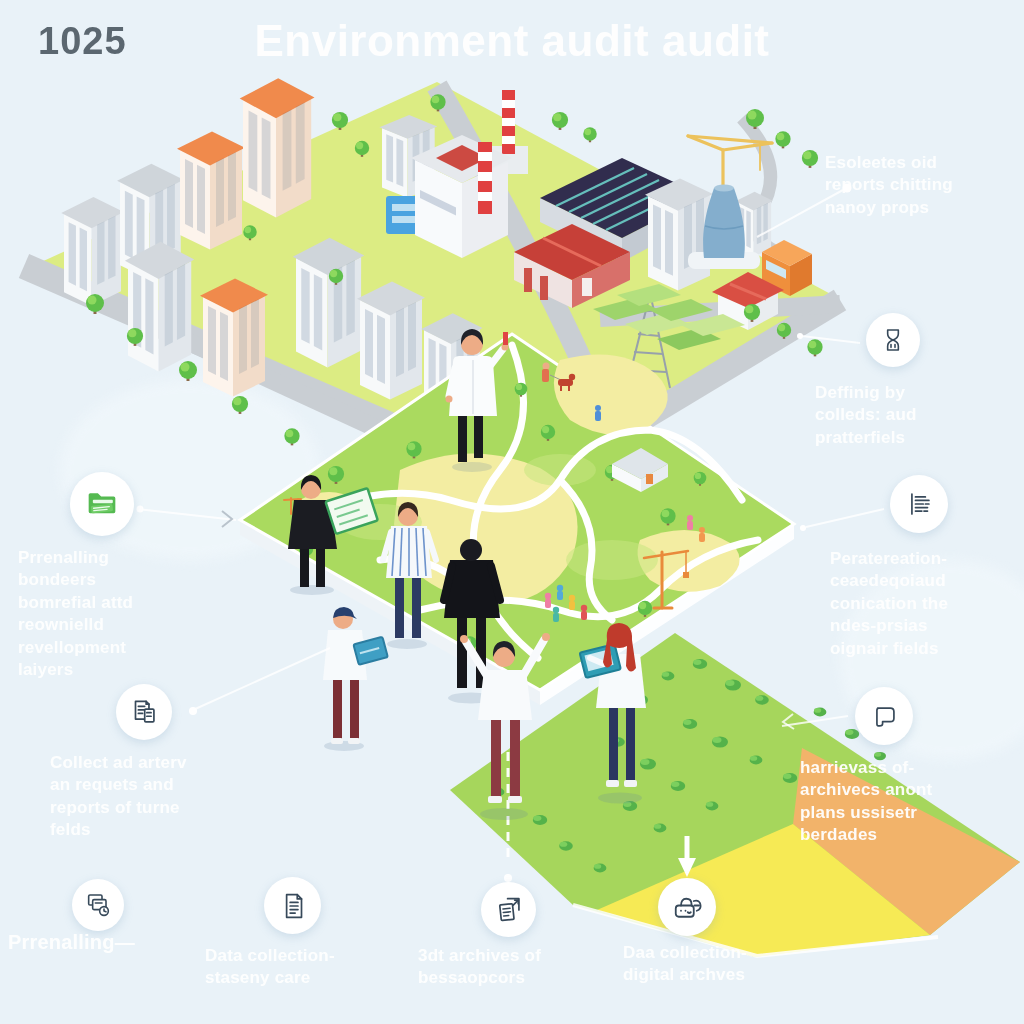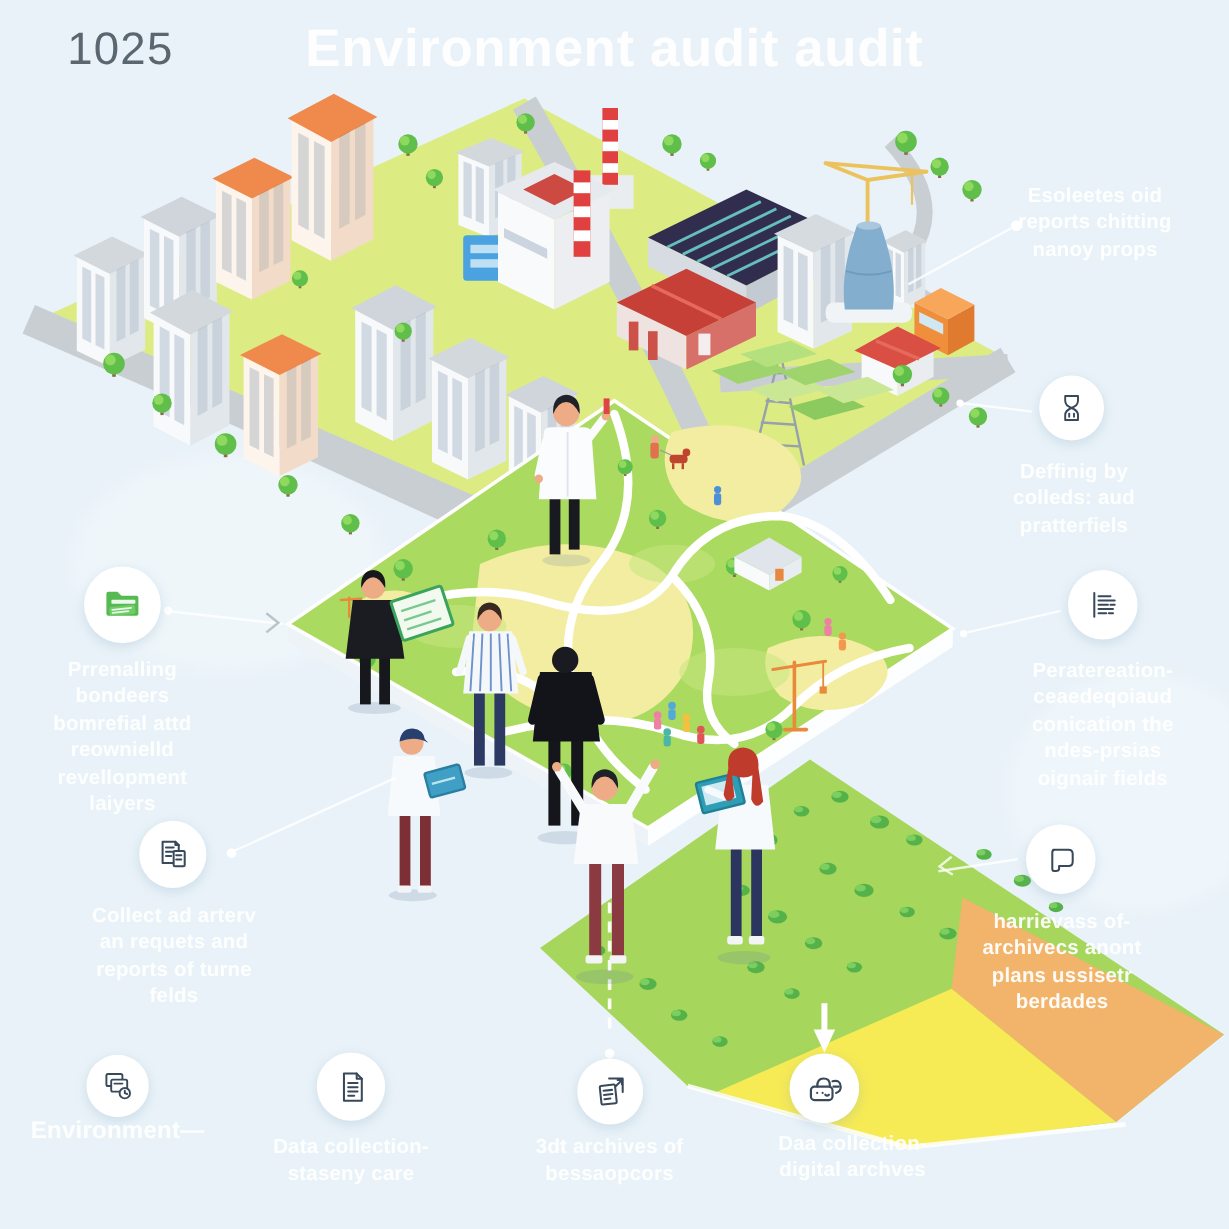--- a/index.html
+++ b/index.html
@@ -3,37 +3,37 @@
 <meta charset="utf-8">
 <style>
   html,body{margin:0;padding:0}
   body{
     width:1024px;height:1024px;position:relative;overflow:hidden;
     background:var(--background,#e9f2f8);
     font-family:"Liberation Sans",sans-serif;
   }
   .bg-blob{position:absolute;border-radius:50%;background:#f4fafd;opacity:.5;filter:blur(6px)}
   .page-number{
-    position:absolute;top:20px;left:56px;font-size:38px;font-weight:400;
+    position:absolute;top:20px;left:38px;font-size:38px;font-weight:700;
     color:var(--number,#5b6770);letter-spacing:1px;text-align:center;
   }
   .page-title{
     position:absolute;top:16px;left:0;width:100%;text-align:center;
     font-size:44px;font-weight:800;color:var(--title,#fff);letter-spacing:.5px;opacity:.96;
   }
   #illustration{position:absolute;left:0;top:0;width:1024px;height:1024px}
   .co-circle{
     position:absolute;background:var(--circle,#fff);border-radius:50%;
     display:flex;align-items:center;justify-content:center;
     box-shadow:0 3px 10px rgba(130,165,195,.28);
   }
   .co-circle svg{stroke:var(--icon-stroke,#37495a);fill:none;stroke-width:2.4;
     stroke-linecap:round;stroke-linejoin:round}
   .co-label{
-    position:absolute;color:var(--label,#fff);font-weight:700;text-align:center;
+    position:absolute;color:var(--label,#fff);font-weight:700;text-align:left;
     white-space:pre-line;line-height:1.32;font-size:17px;letter-spacing:.2px;opacity:.95;
   }
   .co-label.big{font-size:20px}
 </style>
 </head>
 <body>
 
 <div class="bg-blob" style="left:60px;top:380px;width:260px;height:180px"></div>
 <div class="bg-blob" style="left:840px;top:560px;width:220px;height:200px"></div>
 
@@ -548,21 +548,21 @@
 
 <div class="co-circle" style="left:72px;top:879px;width:52px;height:52px">
   <svg width="32" height="32" viewBox="0 0 48 48">
     <rect x="10" y="9" width="20" height="15" rx="2"></rect>
     <rect x="16" y="16" width="20" height="15" rx="2" fill="#fff"></rect>
     <line x1="20" y1="21" x2="30" y2="21"></line>
     <circle cx="33" cy="33" r="6.5" fill="#fff"></circle>
     <path d="M33,30 V33 L36,34"></path>
   </svg>
 </div>
-<div class="co-label big" style="left:8px;top:929px;width:180px">Environment—</div>
+<div class="co-label big" style="left:8px;top:929px;width:180px">Prrenalling—</div>
 
 <div class="co-circle" style="left:264px;top:877px;width:57px;height:57px">
   <svg width="34" height="34" viewBox="0 0 48 48">
     <path d="M15,8 H30 L36,14 V40 H15 Z"></path>
     <path d="M30,8 V14 H36"></path>
     <line x1="20" y1="19" x2="31" y2="19"></line>
       <line x1="20" y1="24" x2="31" y2="24"></line>
     <line x1="20" y1="29" x2="31" y2="29"></line>
       <line x1="20" y1="34" x2="27" y2="34"></line>
   </svg>

